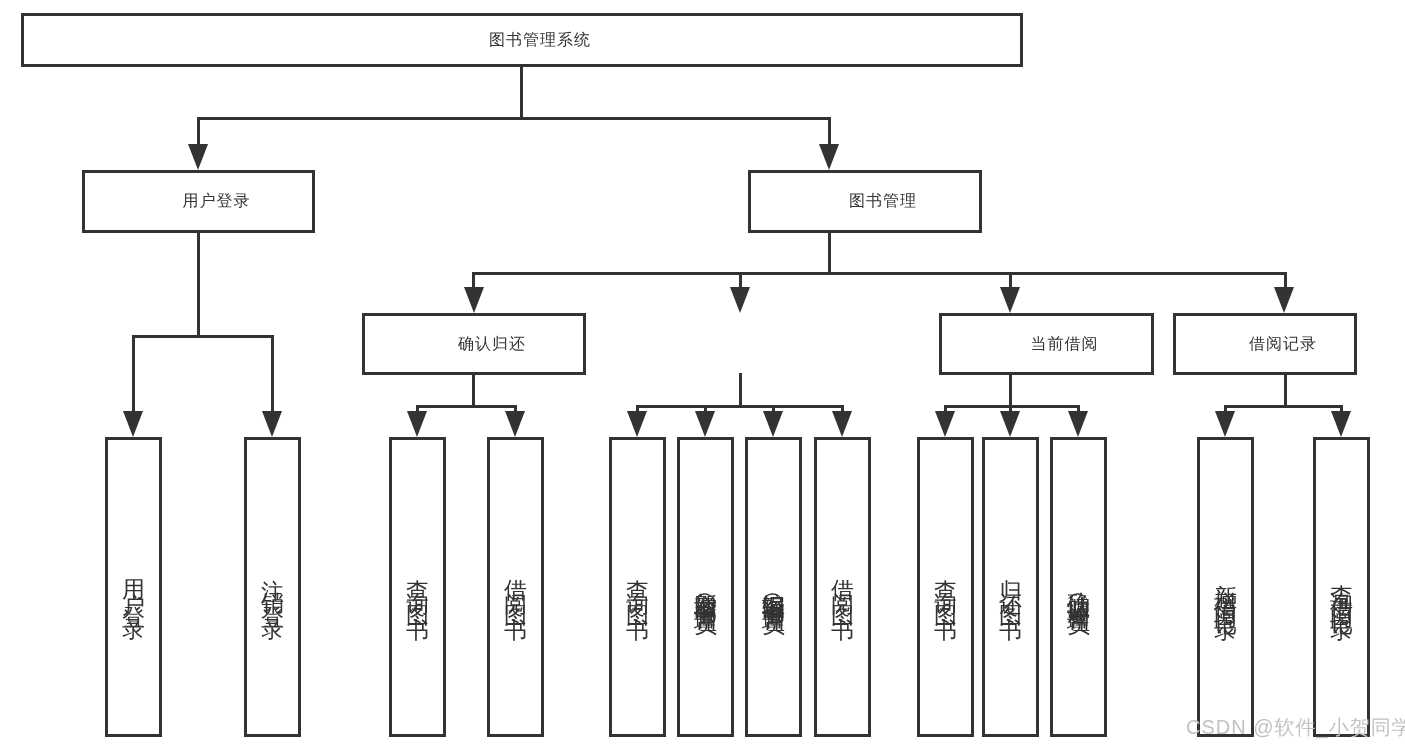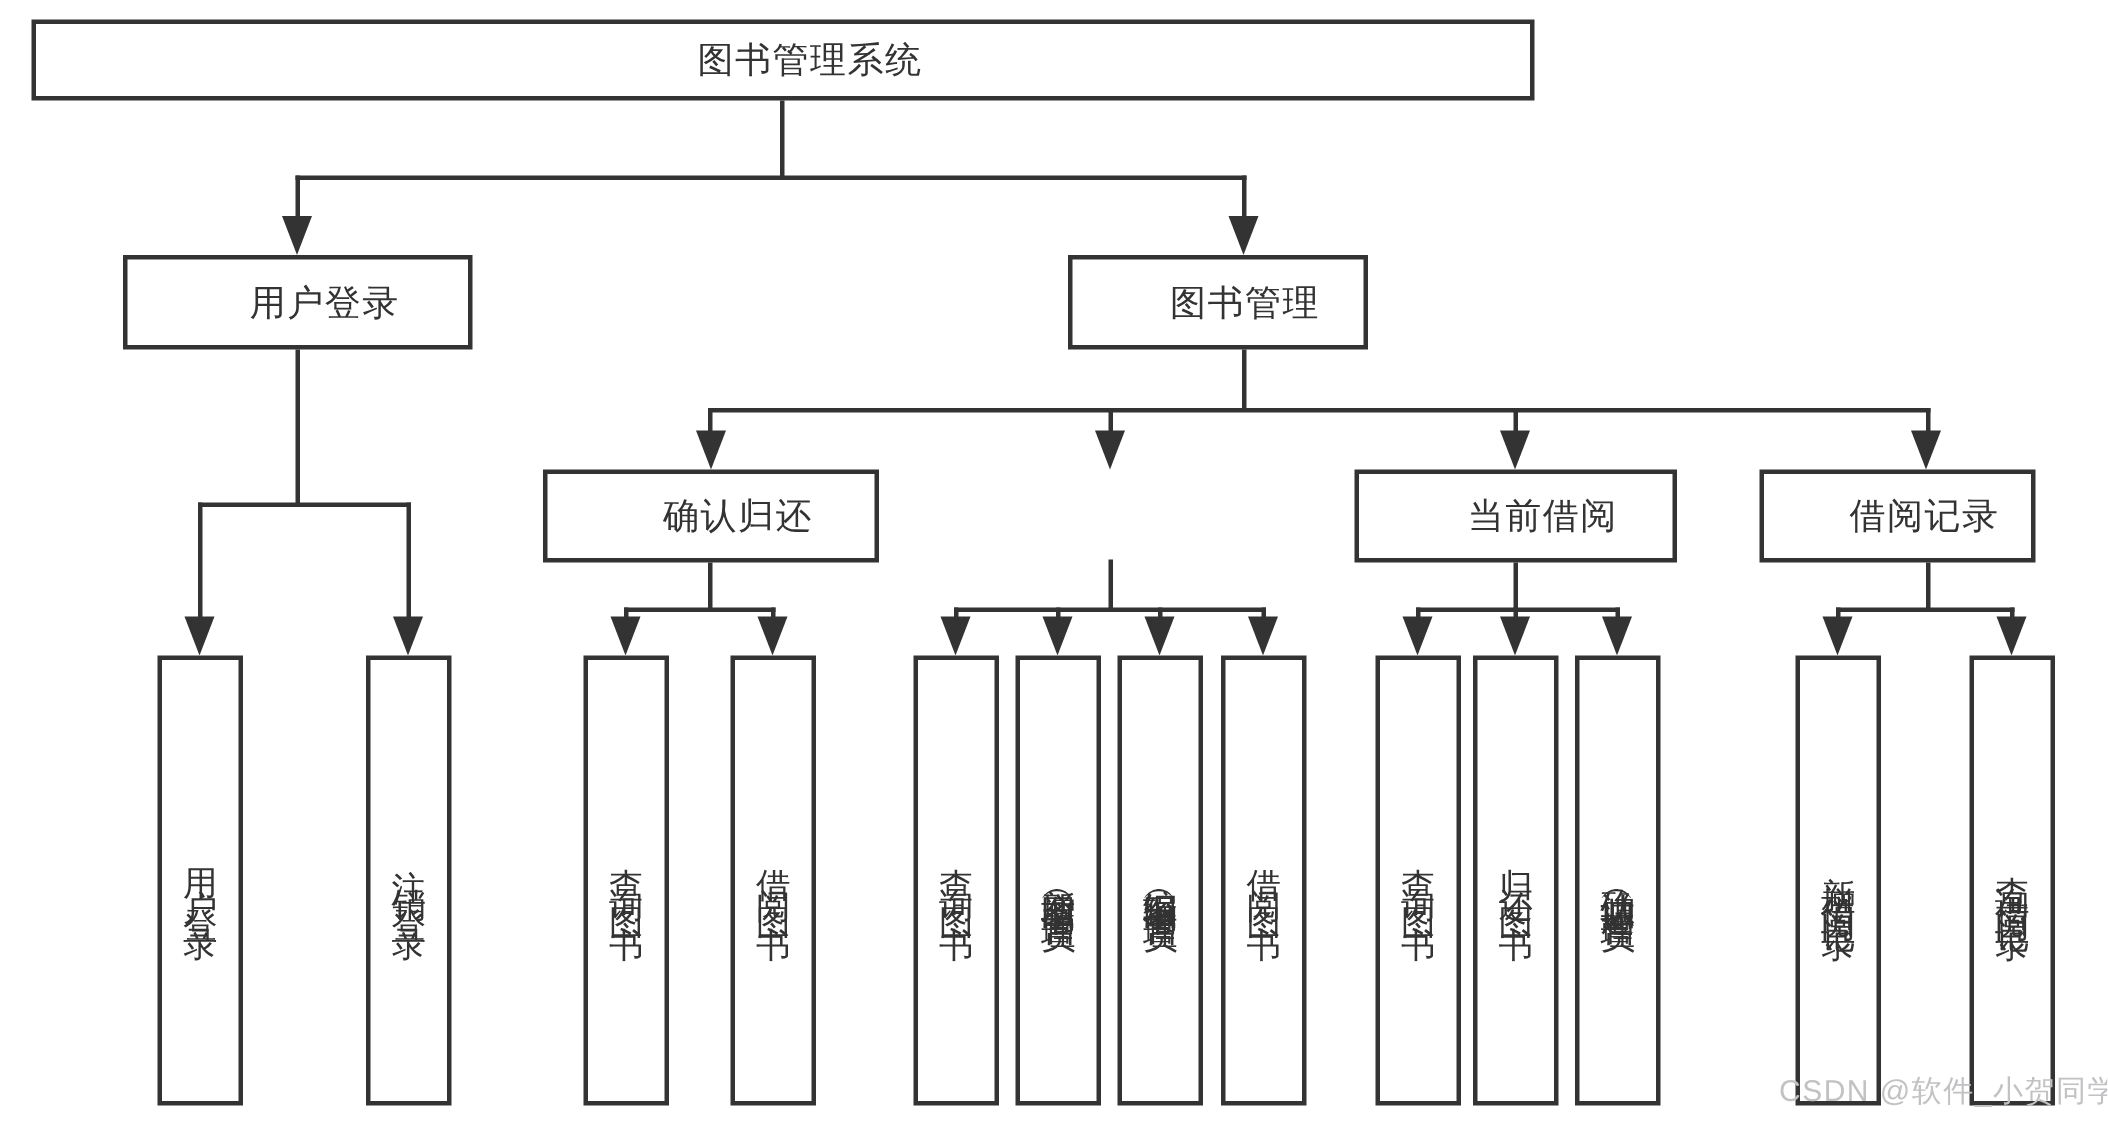--- a/index.html
+++ b/index.html
@@ -14,21 +14,21 @@
     font-family:"Liberation Sans","DejaVu Sans",sans-serif;
     overflow:hidden;
   }
   .node{
     position:absolute;
     box-sizing:border-box;
     border:3px solid var(--line);
     background:#ffffff;
     display:flex;align-items:center;justify-content:center;
     color:var(--text);
-    font-size:24px;
+    font-size:16px;
     letter-spacing:1px;
     white-space:nowrap;
     z-index:2;
     padding-left:36px;
   }
   .leaf{
     position:absolute;
     box-sizing:border-box;
     border:3px solid var(--line);
     background:#ffffff;
@@ -69,42 +69,42 @@
   <div class="node" style="left:21px;top:13px;width:1002px;height:54px">图书管理系统</div>
 
   <div class="vline" style="left:520px;top:65px;height:54px"></div>
   <div class="hline" style="left:197px;top:117px;width:634px"></div>
   <div class="vline" style="left:197px;top:117px;height:30px"></div>
   <div class="arrow" style="left:188px;top:144px"></div>
   <div class="vline" style="left:828px;top:117px;height:30px"></div>
   <div class="arrow" style="left:819px;top:144px"></div>
 
   <div class="node" style="left:82px;top:170px;width:233px;height:63px">用户登录</div>
-  <div class="node" style="left:712px;top:170px;width:200px;height:63px">图书管理</div>
+  <div class="node" style="left:748px;top:170px;width:234px;height:63px">图书管理</div>
 
   <div class="vline" style="left:197px;top:231px;height:106px"></div>
   <div class="hline" style="left:132px;top:335px;width:142px"></div>
   <div class="vline" style="left:132px;top:335px;height:80px"></div>
   <div class="arrow" style="left:123px;top:411px"></div>
   <div class="vline" style="left:271px;top:335px;height:80px"></div>
   <div class="arrow" style="left:262px;top:411px"></div>
 
   <div class="vline" style="left:828px;top:231px;height:43px"></div>
   <div class="hline" style="left:472px;top:272px;width:815px"></div>
   <div class="vline" style="left:472px;top:272px;height:18px"></div>
   <div class="arrow" style="left:464px;top:287px"></div>
   <div class="vline" style="left:739px;top:272px;height:18px"></div>
   <div class="arrow" style="left:730px;top:287px"></div>
   <div class="vline" style="left:1009px;top:272px;height:18px"></div>
   <div class="arrow" style="left:1000px;top:287px"></div>
   <div class="vline" style="left:1284px;top:272px;height:18px"></div>
   <div class="arrow" style="left:1274px;top:287px"></div>
 
   <div class="node" style="left:362px;top:313px;width:224px;height:62px">确认归还</div>
-  <div class="node" style="left:903px;top:313px;width:215px;height:62px">当前借阅</div>
+  <div class="node" style="left:939px;top:313px;width:215px;height:62px">当前借阅</div>
   <div class="node" style="left:1173px;top:313px;width:184px;height:62px">借阅记录</div>
 
   <div class="vline" style="left:472px;top:373px;height:35px"></div>
   <div class="vline" style="left:739px;top:373px;height:35px"></div>
   <div class="vline" style="left:1009px;top:373px;height:35px"></div>
   <div class="vline" style="left:1284px;top:373px;height:35px"></div>
 
   <div class="hline" style="left:416px;top:405px;width:101px"></div>
   <div class="hline" style="left:636px;top:405px;width:208px"></div>
   <div class="hline" style="left:944px;top:405px;width:136px"></div>

